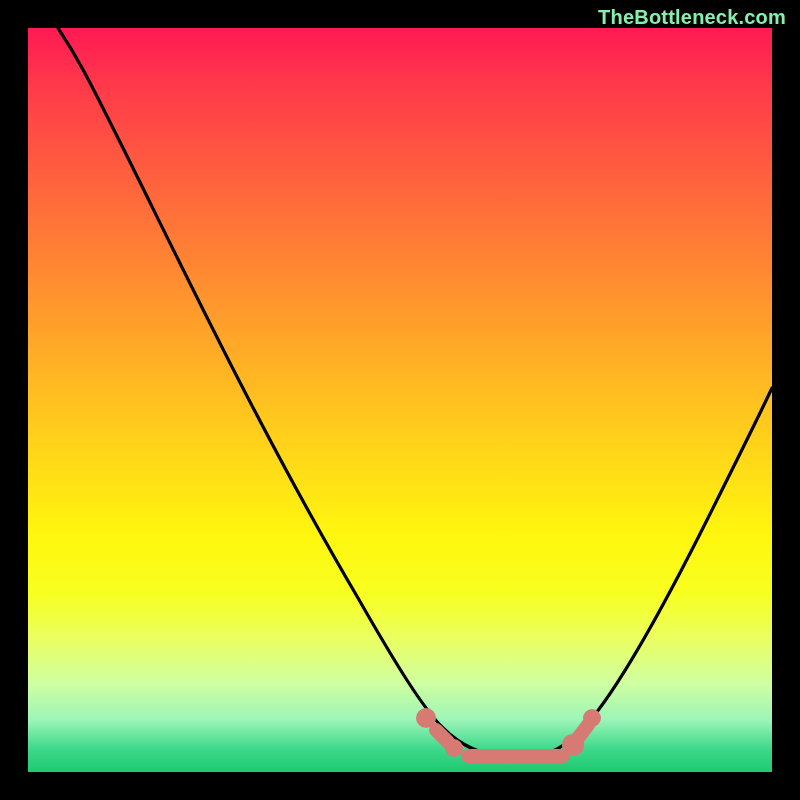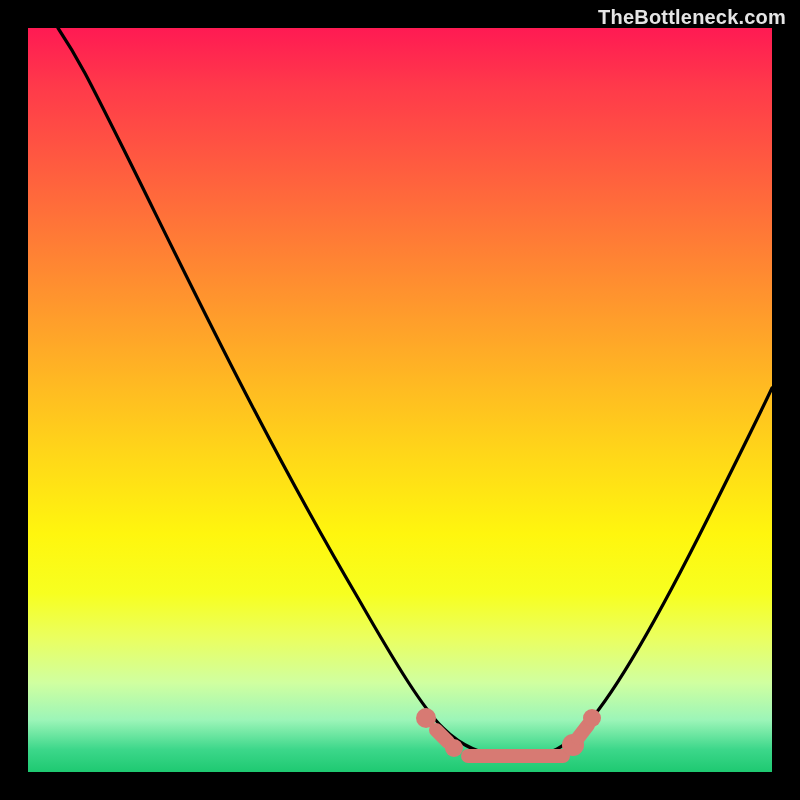--- a/index.html
+++ b/index.html
@@ -43,21 +43,21 @@
       #1ec971 100%
     );
   }
   .watermark {
     position: absolute;
     top: 6px;
     right: 14px;
     font-family: Arial, Helvetica, sans-serif;
     font-size: 20px;
     font-weight: 600;
-    color: #e5e5e5;
+    color: #86efac;
     letter-spacing: 0.2px;
     user-select: none;
   }
   svg.curve {
     position: absolute;
     inset: 0;
   }
   svg .main-line {
     fill: none;
     stroke: #000;

